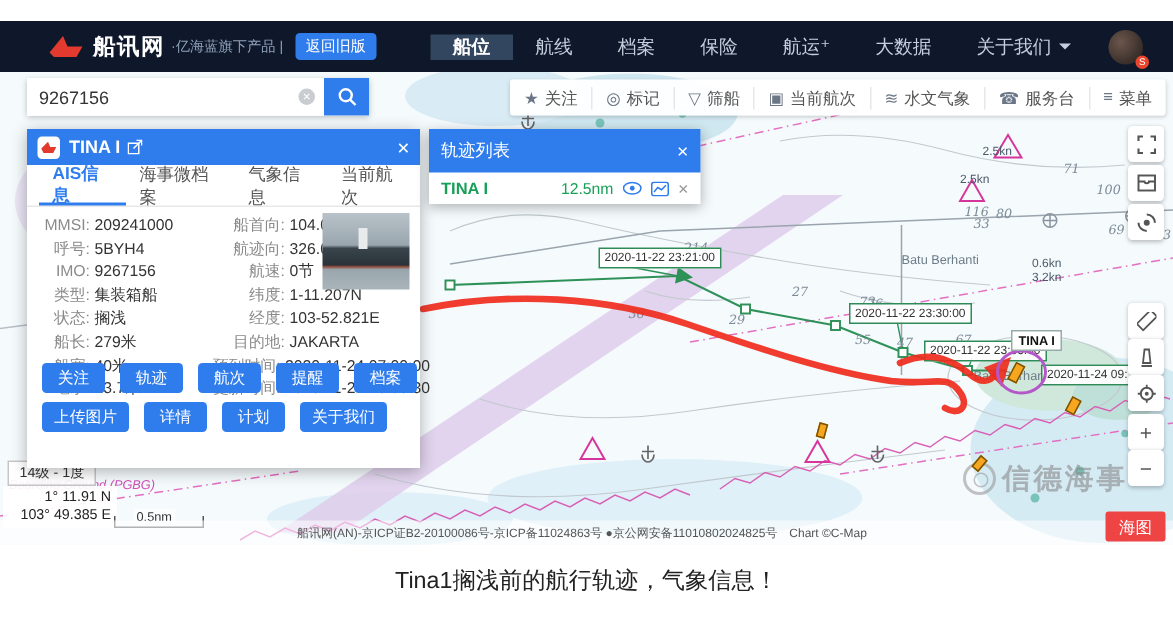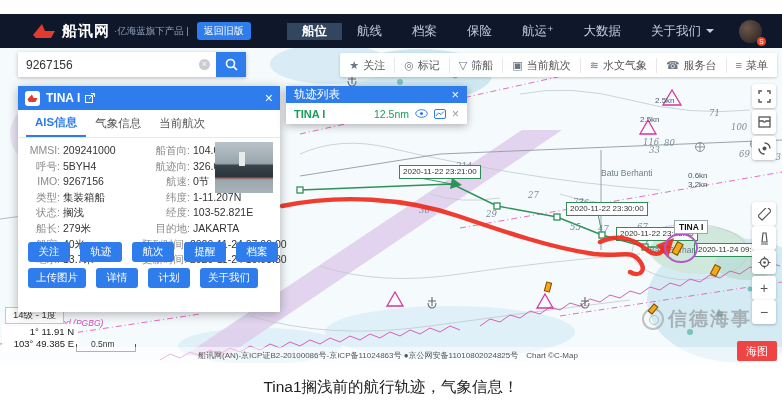--- a/index.html
+++ b/index.html
@@ -45,21 +45,21 @@
   .vlbl{color:#8a8a8a;text-align:right;}
   .vcol.l .vlbl{width:36px;}
   .vcol.r .vlbl{width:48px;}
   .vval{color:#333;margin-left:3px;}
   .vphoto{position:absolute;right:7px;top:4px;width:58px;height:51px;background:linear-gradient(180deg,#b9c2c9 0%,#99a6ae 42%,#39444c 46%,#2a3339 68%,#8d4a3a 70%,#9aa6ad 74%,#a9b4ba 100%);}
   .vphoto::before{content:"";position:absolute;left:24px;top:10px;width:6px;height:14px;background:#e8eaec;}
   .vbtns{position:absolute;left:10px;display:flex;gap:10px;}
   .vbtn{background:#2f7ded;color:#fff;border:none;border-radius:3px;font-size:10.5px;height:20px;padding:0 8px;min-width:42px;cursor:pointer;font-family:inherit;white-space:nowrap;}
   
   .tpopup{position:absolute;left:286px;top:72px;width:181px;background:#fff;box-shadow:0 2px 8px rgba(0,0,0,.3);z-index:11;}
-  .tp-hdr{height:17px;background:#2f7ded;color:#fff;display:flex;align-items:center;padding:0 8px;font-size:11.5px;}
+  .tp-hdr{height:29px;background:#2f7ded;color:#fff;display:flex;align-items:center;padding:0 8px;font-size:11.5px;}
   .tp-x{margin-left:auto;font-size:13px;cursor:pointer;line-height:1;}
   .tp-row{height:21px;display:flex;align-items:center;padding:0 8px;font-size:11px;}
   .tp-name{color:#18a058;font-weight:bold;}
   .tp-dist{color:#18a058;margin-left:auto;font-size:10.5px;}
   .tp-ic{margin-left:6px;display:flex;align-items:center;cursor:pointer;}
   .tp-close{margin-left:6px;color:#999;font-size:12px;cursor:pointer;}
   
   .tlabel{position:absolute;background:rgba(255,255,255,.92);border:1px solid #2e8b57;color:#333;font-size:8px;line-height:10px;padding:1px 3px;white-space:nowrap;z-index:5;}
   .tlabel.clip{width:62px;overflow:hidden;}
   .shiplabel{position:absolute;background:#fff;border:1px solid #9aa;color:#111;font-size:8.5px;font-weight:bold;padding:1px 4px;z-index:7;white-space:nowrap;}
@@ -265,20 +265,21 @@
           </span>
       <span class="vp-title">TINA I</span>
       <svg width="10" height="10" viewBox="0 0 10 10">
             <rect x="0.5" y="2.5" width="7" height="7" fill="none" stroke="#fff"></rect>
             <path d="M4,6 L9,1 M6,0.5 h3.5 v3.5" stroke="#fff" fill="none"></path>
           </svg>
       <span class="vp-x">×</span>
     </div>
     <div class="vp-tabs">
       <div class="vp-tab active">AIS信息</div>
+      <div class="vp-tab">海事微档案</div>
       <div class="vp-tab">气象信息</div>
       <div class="vp-tab">当前航次</div>
     </div>
     <div class="vp-body">
       <div class="vcol l">
         <div class="vrow">
               <span class="vlbl">MMSI:</span>
               <span class="vval">209241000</span>
             </div>
         <div class="vrow">

